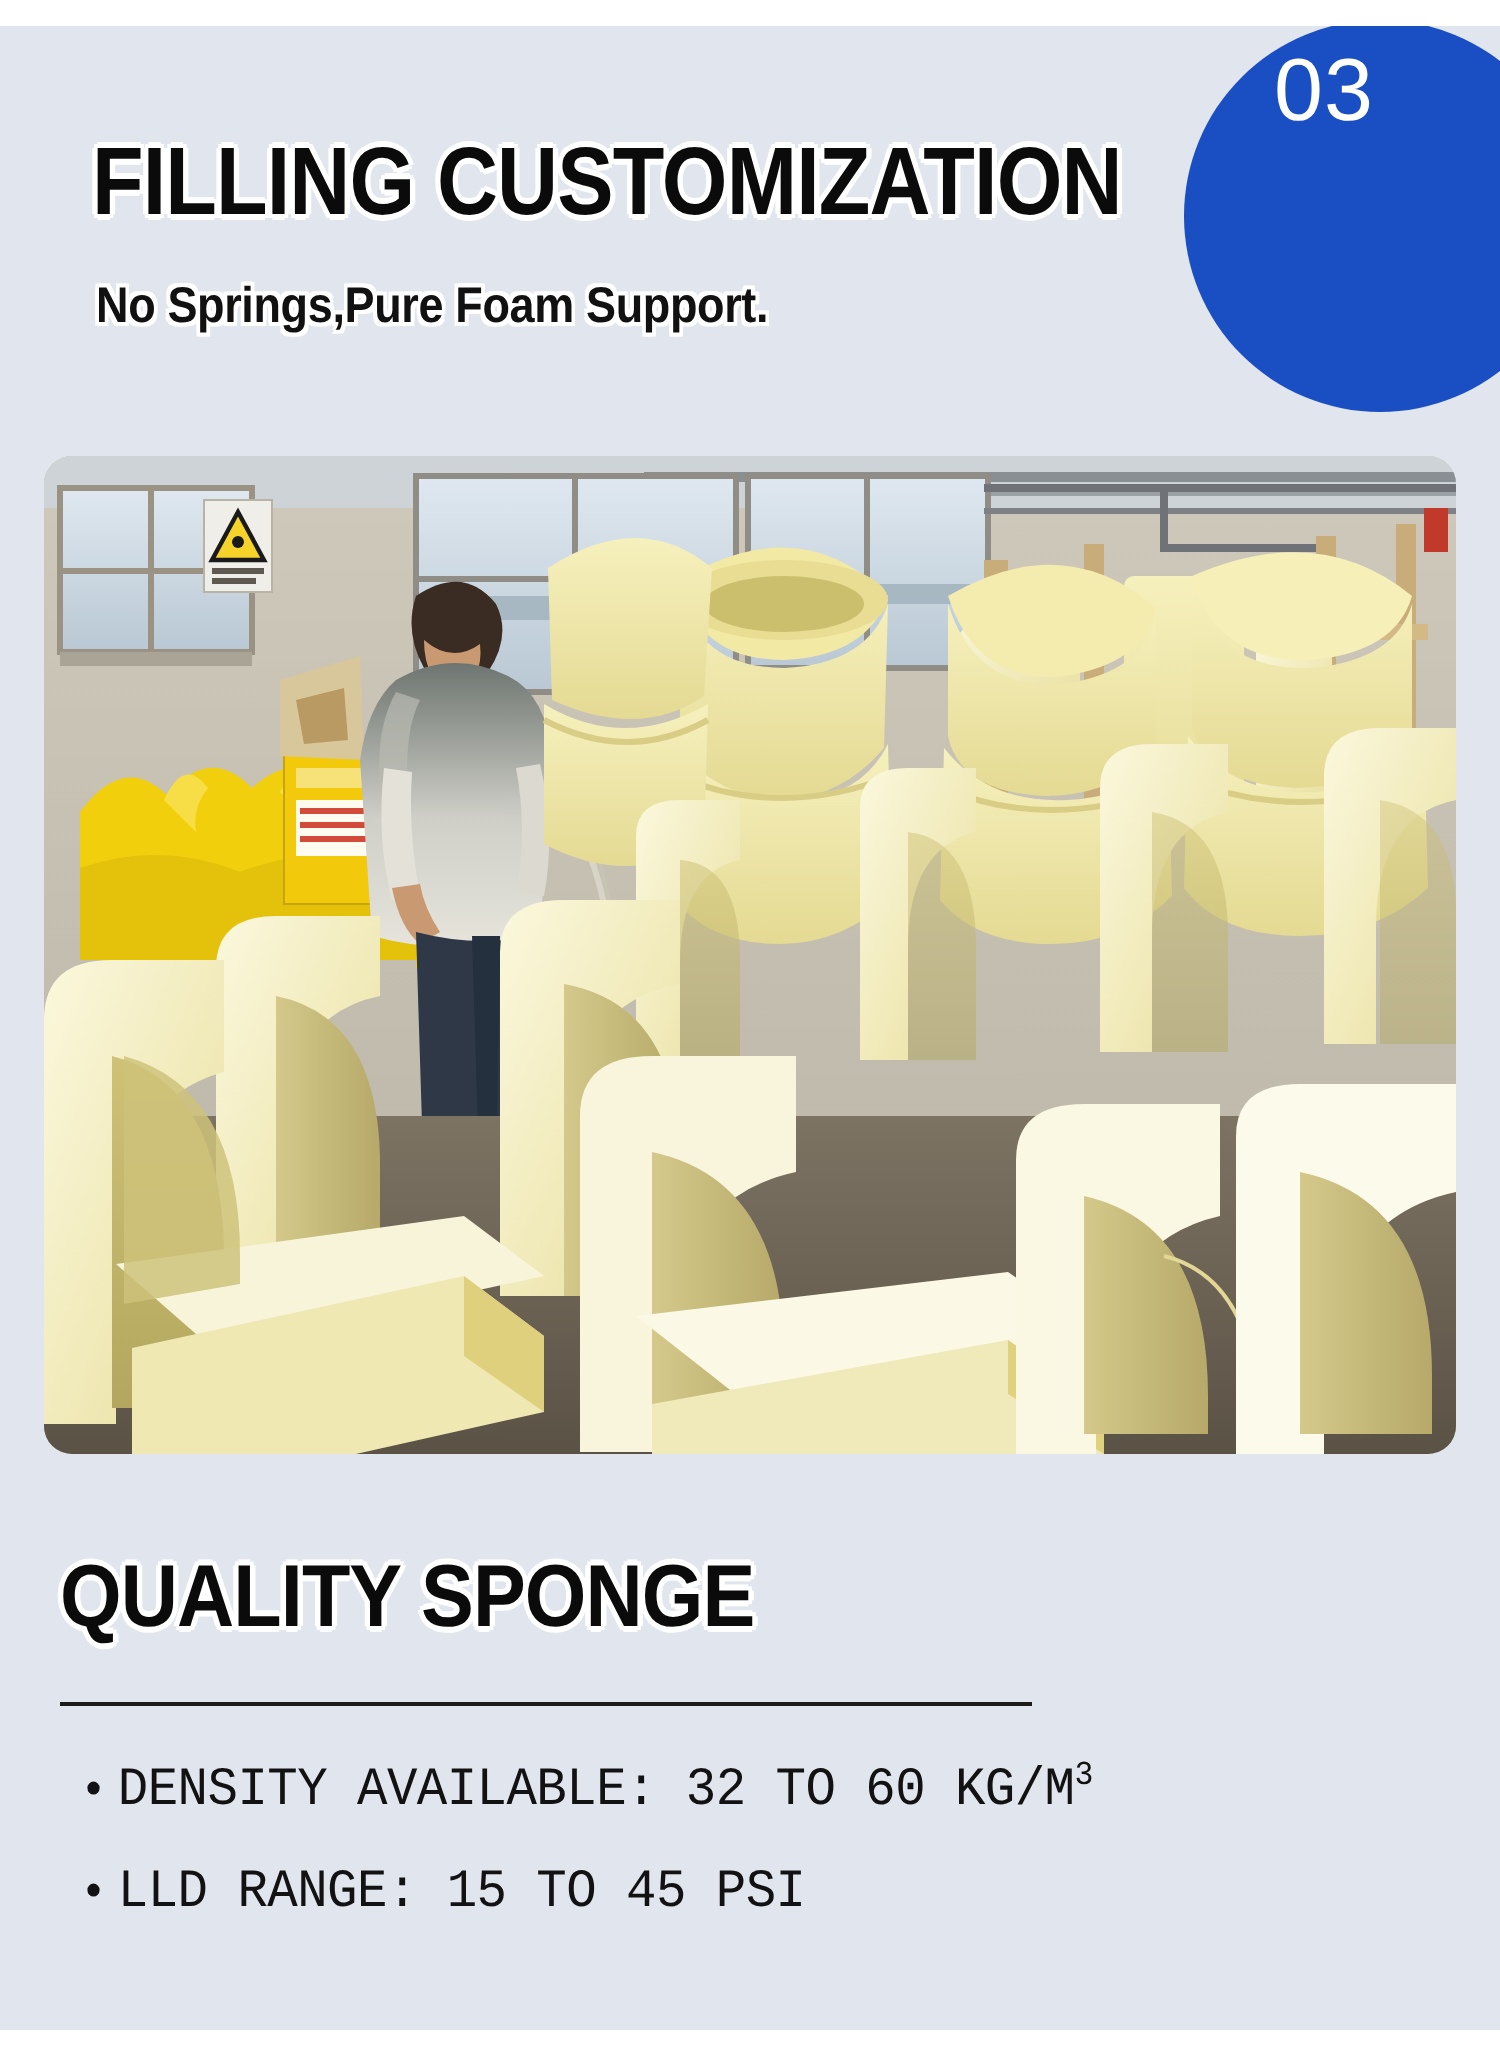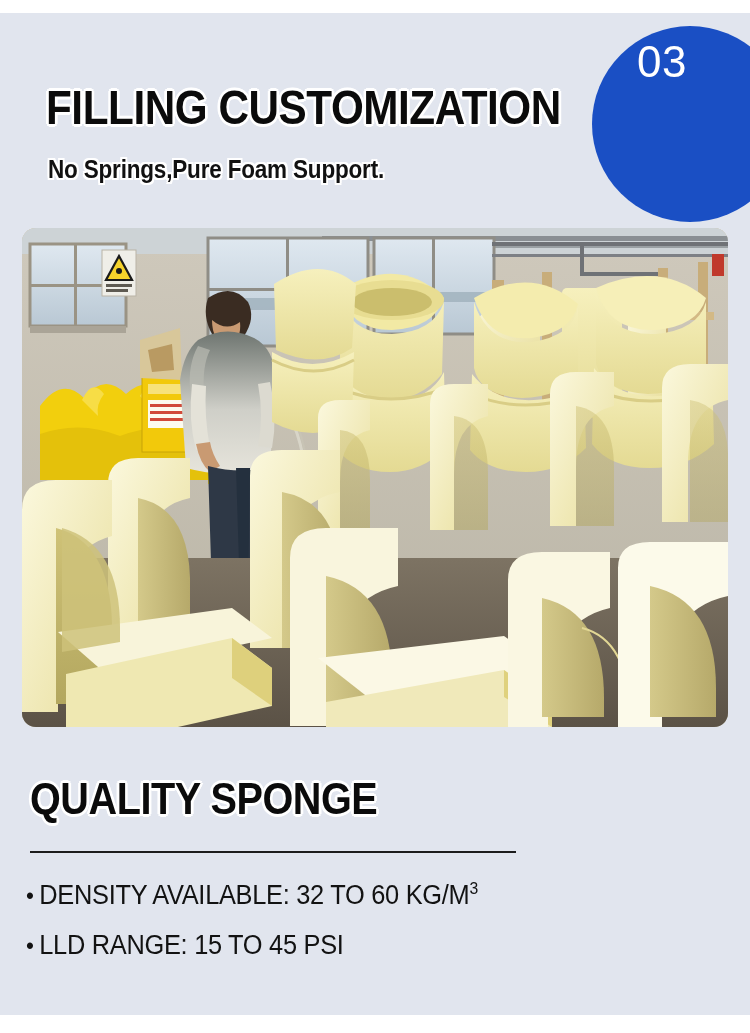--- a/index.html
+++ b/index.html
@@ -30,21 +30,21 @@
     width: 750px;
     height: 1002px;
     background: #e1e5ee;
     overflow: hidden;
   }
 
   
   .header {
     position: absolute;
     left: 0;
-    top: 16px;
+    top: 0;
     width: 750px;
     height: 200px;
   }
 
   .badge {
     position: absolute;
     left: 592px;
     top: -3px;
     width: 196px;
     height: 196px;
@@ -147,23 +147,24 @@
     position: absolute;
     left: 30px;
     top: 838px;
     width: 486px;
     height: 2px;
     background: #1c1c1c;
   }
 
   .bullets {
     position: absolute;
-    left: 26px;
+    left: 40px;
     top: 866px;
     width: 700px;
+    font-family: Liberation Mono, monospace;
   }
   .bullet {
     font-size: 27px;
     font-weight: 400;
     color: #121212;
     letter-spacing: -0.3px;
     transform: scaleX(0.94);
     transform-origin: left center;
     white-space: nowrap;
     margin-bottom: 16px;

